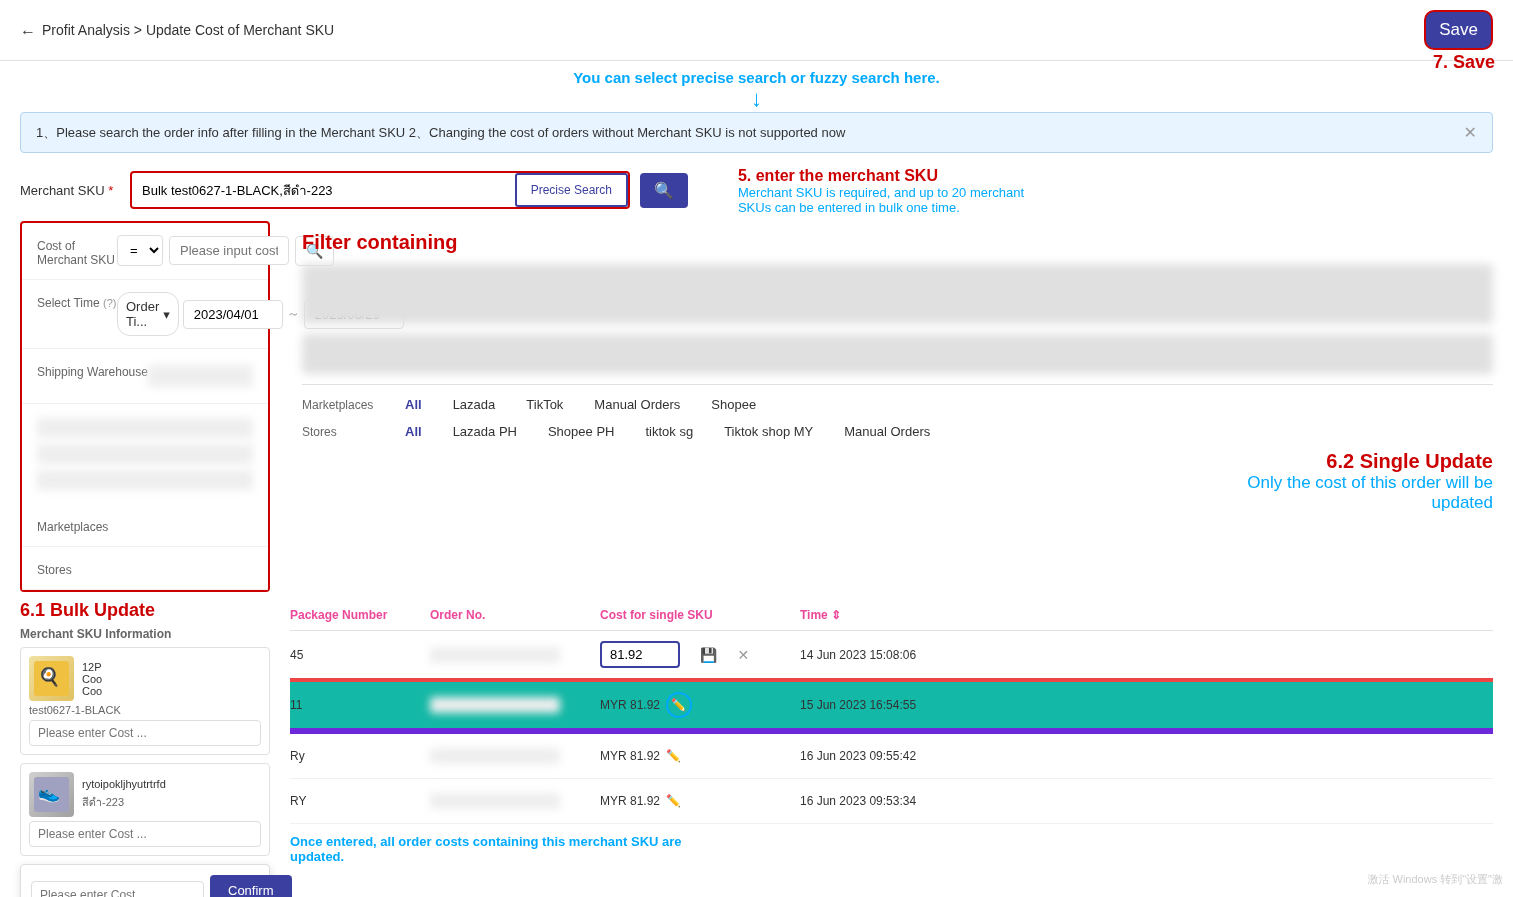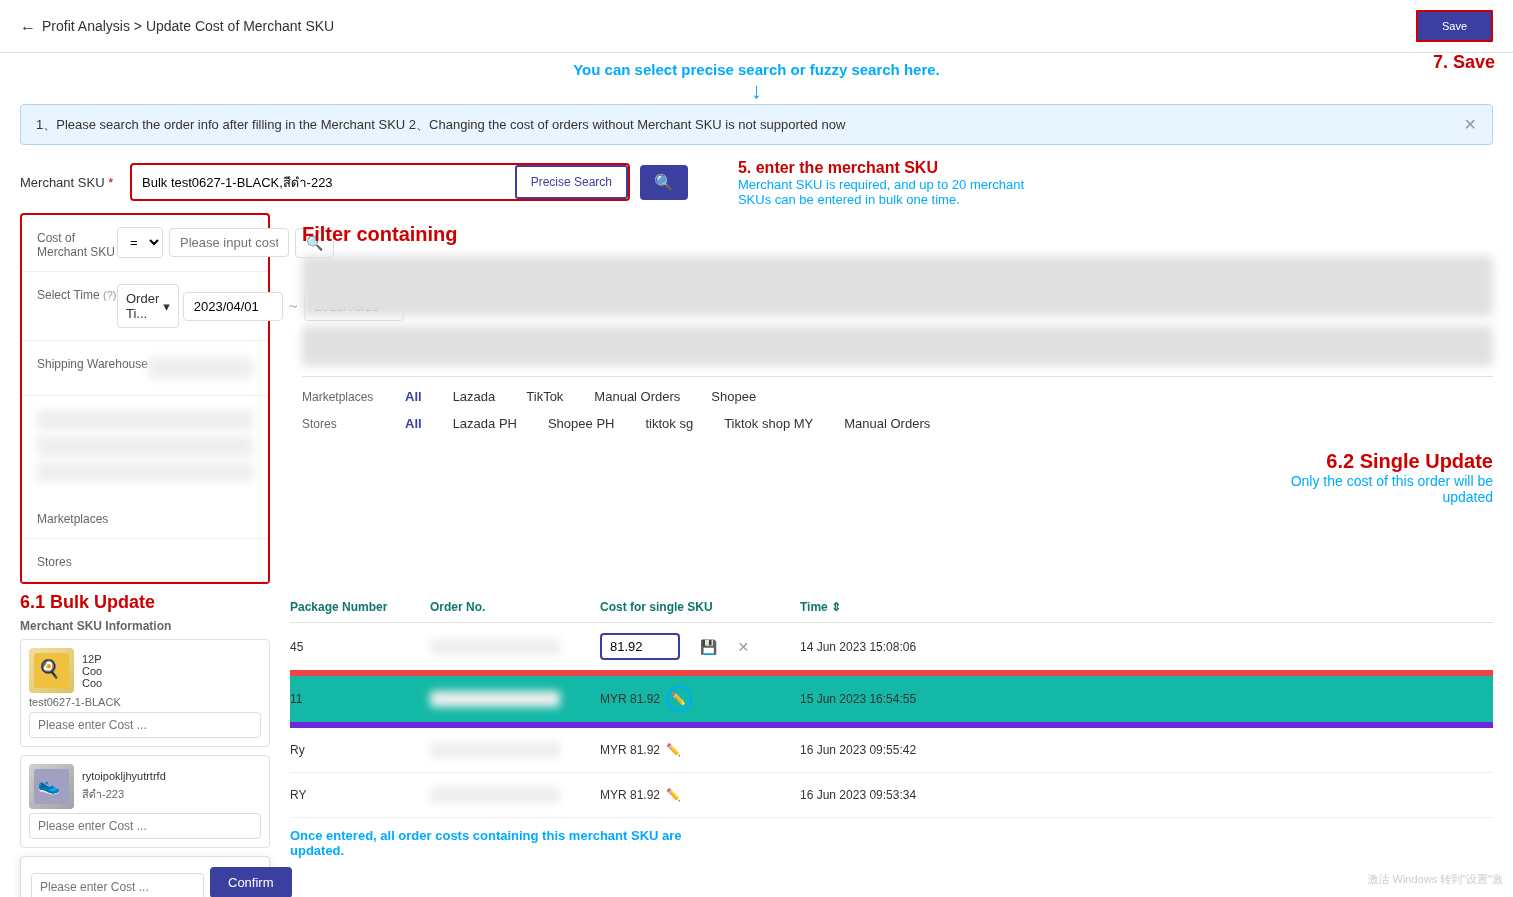--- a/index.html
+++ b/index.html
@@ -6,22 +6,22 @@
     body { background: #f5f5f5; font-size: 13px; color: #333; width: 1513px; min-height: 897px; overflow-x: hidden; }
 
     
     .top-bar {
       display: flex; align-items: center; justify-content: space-between;
       padding: 10px 20px; background: #fff; border-bottom: 1px solid #e0e0e0;
       position: relative;
     }
     .breadcrumb { display: flex; align-items: center; gap: 6px; font-size: 14px; color: #333; }
     .save-btn {
-      background: #3b3fa0; color: #fff; border: none; padding: 8px 24px;
-      border-radius: 1px; font-size: 11px; cursor: pointer; border: 2px solid #c00;
+      background: #3b3fa0; color: #fff; border: none; padding: 8px 13px;
+      border-radius: 10px; font-size: 17px; cursor: pointer; border: 2px solid #c00;
     }
 
     
     .info-bar {
       background: #e8f4ff; border: 1px solid #b3d4f0; margin: 0 20px 10px 20px;
       padding: 10px 15px; border-radius: 4px; font-size: 13px; color: #333;
       display: flex; align-items: center; justify-content: space-between;
     }
     .info-bar .close-x { cursor: pointer; color: #999; font-size: 16px; }
 
@@ -52,21 +52,21 @@
     }
     .cost-input {
       border: 1px solid #ddd; border-radius: 4px; padding: 6px 10px; font-size: 13px;
       width: 300px;
     }
     .cost-search-btn {
       background: #fff; border: 1px solid #ddd; border-radius: 4px; padding: 6px 10px;
       cursor: pointer; font-size: 14px; color: #666;
     }
     .time-select {
-      border: 1px solid #ddd; border-radius: 4px; padding: 6px 8px; font-size: 13px;
+      border: 1px solid #ddd; border-radius: 13px; padding: 6px 8px; font-size: 13px;
       background: #fff; cursor: pointer; display: flex; align-items: center; gap: 4px;
     }
     .date-input {
       border: 1px solid #ddd; border-radius: 4px; padding: 6px 10px; font-size: 13px; width: 130px;
     }
     .tilde { color: #999; }
 
     
     .blurred-section {
       filter: blur(5px); background: #f0f0f0; height: 80px; margin: 0 20px 10px 250px;
@@ -88,21 +88,21 @@
     .sku-id { font-size: 11px; color: #666; margin-top: 3px; }
     .cost-input-small { border: 1px solid #ddd; border-radius: 4px; padding: 5px 8px; font-size: 12px; width: 100%; margin-top: 4px; color: #999; }
     .bulk-input { border: 1px solid #ddd; border-radius: 4px; padding: 6px 8px; font-size: 12px; flex: 1; color: #999; }
     .confirm-btn {
       background: #3b3fa0; color: #fff; border: none; border-radius: 4px;
       padding: 8px 18px; cursor: pointer; font-size: 13px; margin-bottom: 8px;
     }
 
     
     .data-table { flex: 1; overflow: hidden; }
-    .th { font-size: 12px; color: #0f766e; font-weight: bold; }
+    .th { font-size: 12px; color: #ec4899; font-weight: bold; }
     .td { font-size: 12px; color: #333; }
     .cost-edit-input { border: 2px solid #3b3fa0; border-radius: 4px; padding: 4px 8px; width: 80px; font-size: 13px; }
     .cost-save-icon { color: #3b3fa0; cursor: pointer; font-size: 14px; margin-left: 4px; }
     .cost-cancel-icon { color: #999; cursor: pointer; font-size: 14px; margin-left: 4px; }
 
     
     .blurred-row { filter: blur(4px); background: #eee; height: 30px; border-radius: 3px; margin: 4px 0; }
 
     
     .watermark { position: fixed; bottom: 10px; right: 10px; color: #ccc; font-size: 11px; }
@@ -225,21 +225,21 @@
         <span class="tab-item">Shopee PH</span>
         <span class="tab-item">tiktok sg</span>
         <span class="tab-item">Tiktok shop MY</span>
         <span class="tab-item">Manual Orders</span>
       </div>
     </div>
   </div>
 
   <div style="position:absolute; right:20px; top:450px; text-align:right;">
     <div style="color:#c00; font-size:20px; font-weight:bold;">6.2 Single Update</div>
-    <div style="color:#00aaff; font-size:14px; max-width:250px;">Only the cost of this order will be updated</div>
+    <div style="color:#00aaff; font-size:17px; max-width:250px;">Only the cost of this order will be updated</div>
   </div>
 
   <div style="display:flex; padding:0 20px; gap:20px; margin-top:8px; position:relative;">
 
     <div style="width:250px; min-width:250px; position:relative;">
 
       <div style="color:#c00; font-size:18px; font-weight:bold; margin-bottom:6px;">6.1 Bulk Update</div>
 
       <div style="font-size:12px; color:#666; font-weight:bold; margin-bottom:6px;">Merchant SKU Information</div>
 
@@ -288,21 +288,21 @@
 
     <div class="data-table">
 
       <div style="display:grid; grid-template-columns:140px 170px 200px 200px; padding:8px 0; border-bottom:1px solid #e0e0e0;">
         <div class="th">Package Number</div>
         <div class="th">Order No.</div>
         <div class="th">Cost for single SKU</div>
         <div class="th">Time ⇕</div>
       </div>
 
-      <div style="display:grid; grid-template-columns:140px 170px 200px 200px; padding:10px 0; border-bottom:6px solid #ef4444; background:#fff; align-items:center;">
+      <div style="display:grid; grid-template-columns:140px 170px 200px 200px; padding:10px 0; border-bottom:4px solid #ef4444; background:#fff; align-items:center;">
         <div class="td">45</div>
         <div class="td blurred-row" style="filter:blur(4px); height:16px; width:130px;"></div>
         <div class="td" style="display:flex; align-items:center; gap:16px;">
           <input class="cost-edit-input" value="81.92" style="">
           <span class="cost-save-icon">💾</span>
           <span class="cost-cancel-icon">✕</span>
         </div>
         <div class="td">14 Jun 2023 15:08:06</div>
       </div>
 

